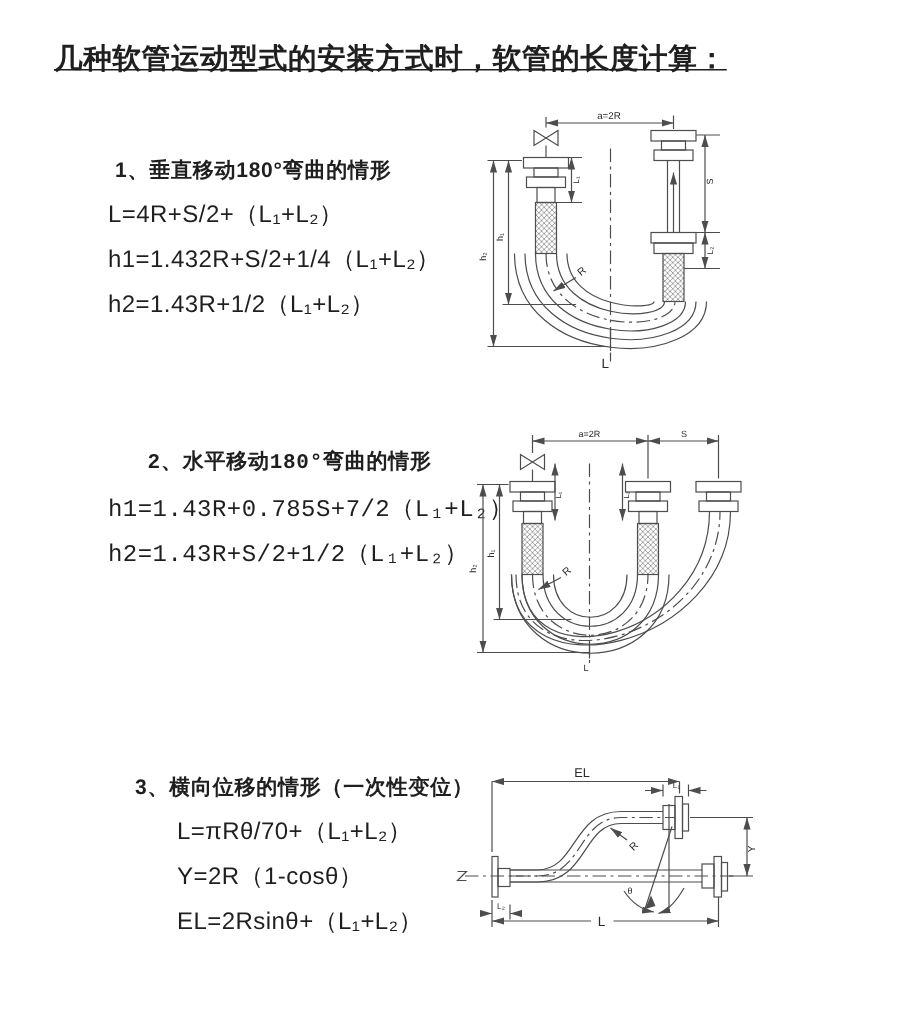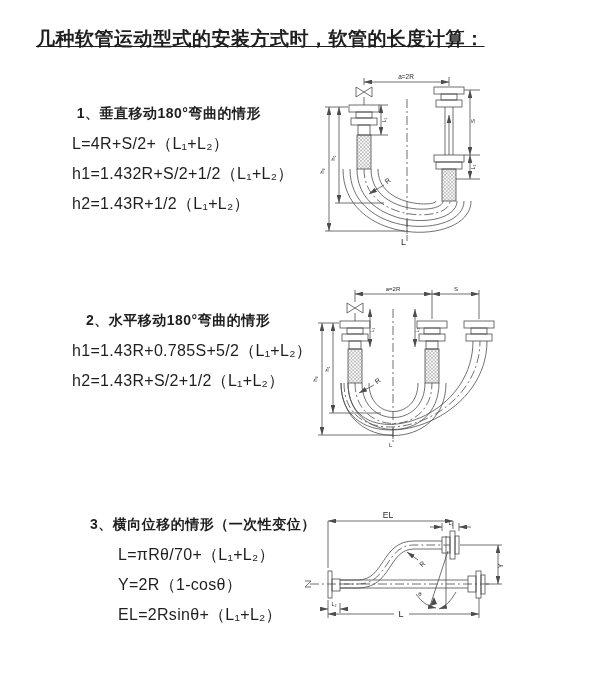--- a/index.html
+++ b/index.html
@@ -5,48 +5,48 @@
   html,body{margin:0;padding:0;}
   body{
     width:600px;height:675px;position:relative;background:#ffffff;
     font-family:"Liberation Sans",sans-serif;color:#1f1f1f;overflow:hidden;
   }
   .title{
     position:absolute;left:36px;top:26px;font-size:19px;font-weight:700;
     letter-spacing:0.5px;white-space:nowrap;text-decoration:underline;
   }
   .section{position:absolute;left:44px;}
-  .sec1{top:103px;} .sec2{top:310px;} .sec3{top:514px;margin-left:46px;}
+  .sec1{top:103px;} .sec2{top:299px;font-family:Liberation Mono, monospace;} .sec3{top:514px;margin-left:46px;}
   .sec-heading{font-size:14px;font-weight:700;letter-spacing:0.5px;line-height:20px;white-space:nowrap;text-align:center;}
   .formulas{margin-left:28px;margin-top:6px;}
   .formula{font-size:16px;line-height:30px;letter-spacing:0.3px;white-space:nowrap;}
   .diagram{position:absolute;}
   .d1{left:312px;top:63px;}
   .d2{left:306px;top:281px;}
   .d3{left:296px;top:496px;}
   svg text{font-family:"Liberation Sans",sans-serif;}
 </style>
 </head>
 <body>
 
 <div class="title">几种软管运动型式的安装方式时，软管的长度计算：</div>
 
 <div class="section sec1">
   <div class="sec-heading">1、垂直移动180°弯曲的情形</div>
   <div class="formulas">
     <div class="formula">L=4R+S/2+（L₁+L₂）</div>
-    <div class="formula">h1=1.432R+S/2+1/2（L₁+L₂）</div>
+    <div class="formula">h1=1.432R+S/2+1/4（L₁+L₂）</div>
     <div class="formula">h2=1.43R+1/2（L₁+L₂）</div>
   </div>
 </div>
 
 <div class="section sec2">
   <div class="sec-heading">2、水平移动180°弯曲的情形</div>
   <div class="formulas">
-    <div class="formula">h1=1.43R+0.785S+5/2（L₁+L₂）</div>
+    <div class="formula">h1=1.43R+0.785S+7/2（L₁+L₂）</div>
     <div class="formula">h2=1.43R+S/2+1/2（L₁+L₂）</div>
   </div>
 </div>
 
 <div class="section sec3">
   <div class="sec-heading">3、横向位移的情形（一次性变位）</div>
   <div class="formulas">
     <div class="formula">L=πRθ/70+（L₁+L₂）</div>
     <div class="formula">Y=2R（1-cosθ）</div>
     <div class="formula">EL=2Rsinθ+（L₁+L₂）</div>

